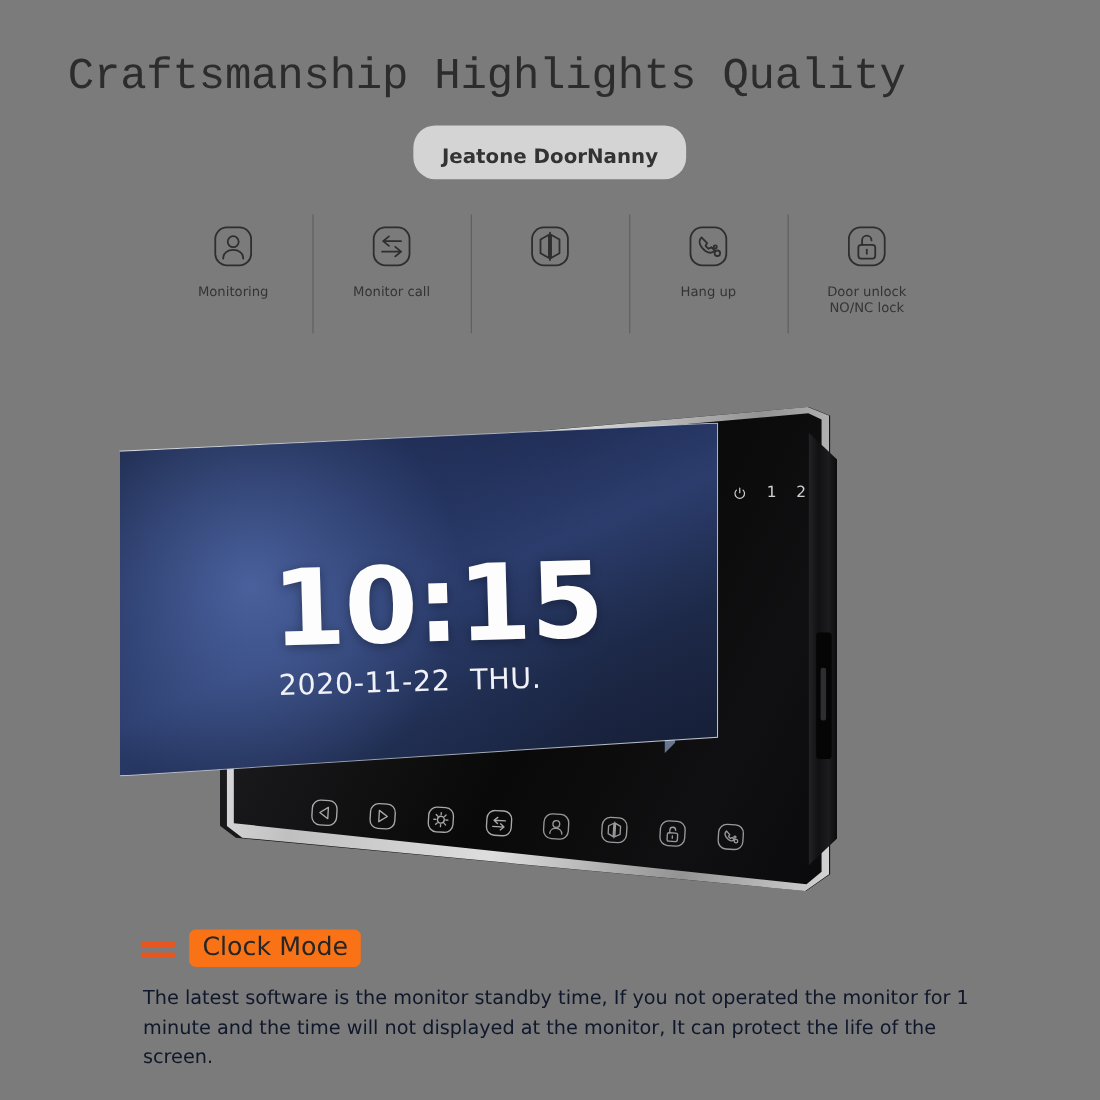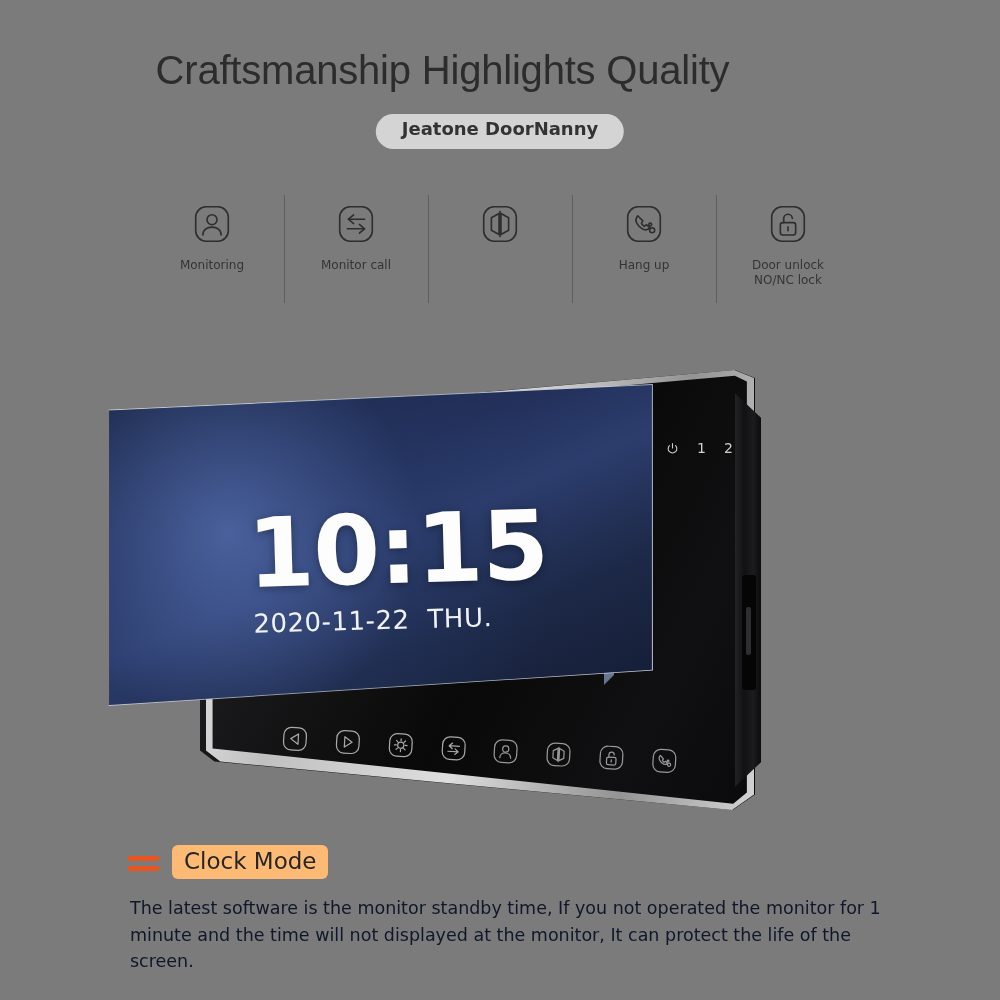--- a/index.html
+++ b/index.html
@@ -10,26 +10,26 @@
     position:relative;
     -webkit-font-smoothing:antialiased;
   }
 
   
   .page-title{
     position:absolute; top:48px; left:0; width:885px;
     text-align:center;
     font-size:40px; font-weight:400; color:#2c2c2c;
     letter-spacing:-0.2px;
-    font-family:Liberation Sans, sans-serif;
+    font-family:Liberation Mono, monospace;
   }
   .badge{
     position:absolute; top:114px; left:50%; transform:translateX(-50%);
     background:#d4d4d4; color:#333;
-    padding:4px 26px 10px; border-radius:20px;
+    padding:18px 26px 10px; border-radius:20px;
     font-size:18px; font-weight:bold;
     white-space:nowrap;
     font-family:"DejaVu Sans", sans-serif;
   }
 
   
   .features{
     position:absolute; top:195px; left:140px; width:720px; height:110px;
     display:flex; align-items:flex-start; justify-content:center;
   }
@@ -169,21 +169,21 @@
   .section-head{
     display:flex; align-items:center; padding-left:128px;
   }
   .mark{
     display:flex; flex-direction:column; gap:5px; margin-right:13px; margin-top:2px;
   }
   .mark i{ display:block; background:#e8551f; height:5px; border-radius:1px; }
   .mark i:first-child{ width:31px; }
   .mark i:last-child { width:31px; }
   .section-title{
-    background:#fdba74; color:#262626;
+    background:#f97316; color:#262626;
     font-size:23px; padding:3px 12px 5px; border-radius:6px;
     font-family:"DejaVu Sans", sans-serif;
   }
   .section-body{
     margin-top:16px; padding:0 80px 0 130px;
     color:#0f172a; font-size:17.5px; line-height:1.52;
     font-family:"DejaVu Sans", sans-serif;
   }
 </style>
 </head>

